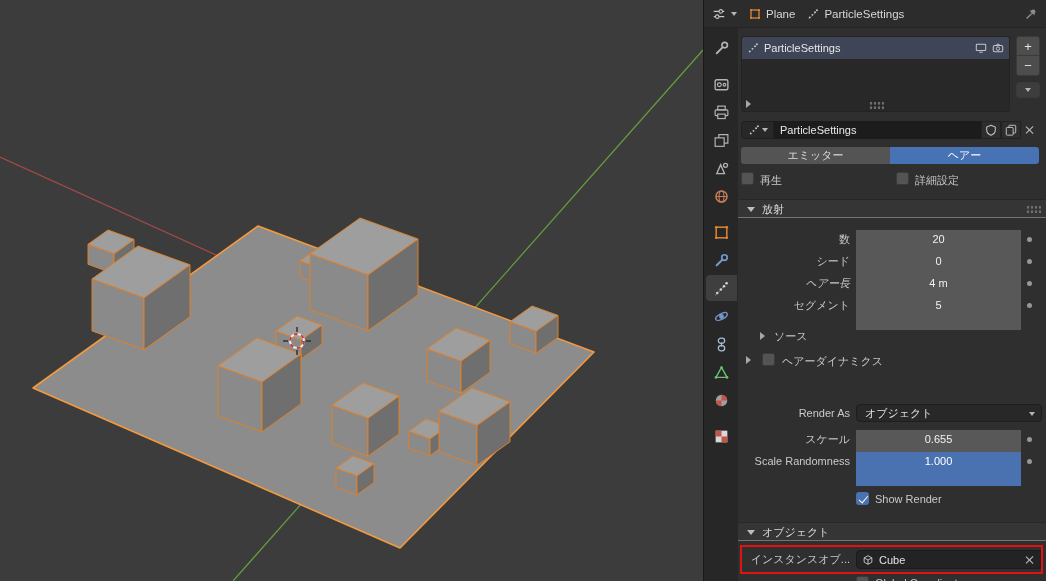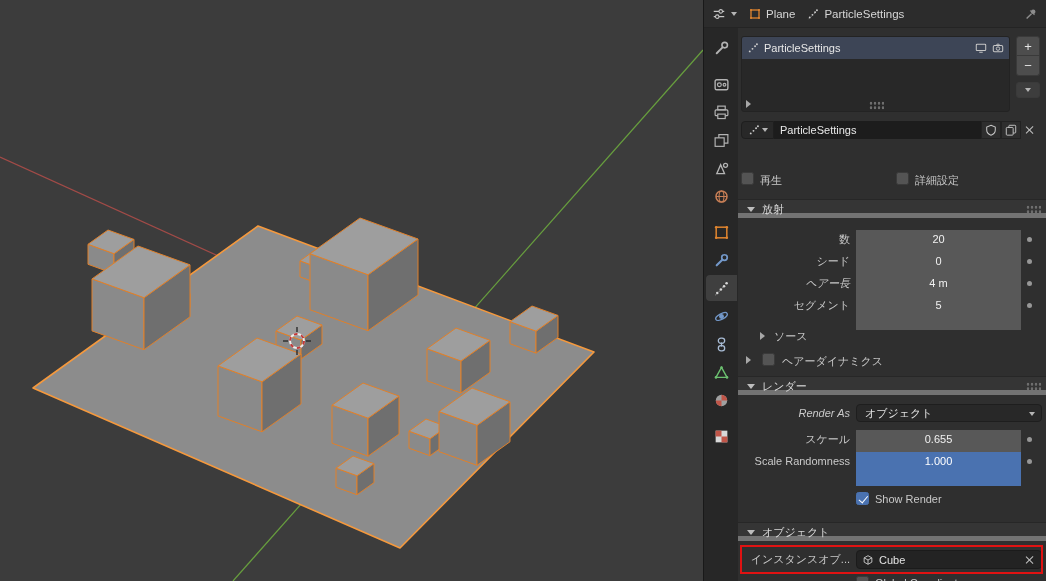--- a/index.html
+++ b/index.html
@@ -54,21 +54,21 @@
     border:solid #fff; border-width:0 1.6px 1.6px 0; transform:rotate(40deg); }
 
   .xi { position:relative; width:12px; height:12px; display:inline-block; flex:0 0 12px; }
   .xi::before,.xi::after { content:""; position:absolute; left:5.4px; top:1px; width:1.4px; height:10px; background:#c2c2c2; }
   .xi::before { transform:rotate(45deg); } .xi::after { transform:rotate(-45deg); }
 
   .grip { position:absolute; width:15px; height:9px;
     background-image:radial-gradient(#6e6e6e 1px, transparent 1.6px); background-size:4px 4.5px; }
 
   .sect { position:absolute; left:0; width:309px; height:19px; background:#353535;
-    border-top:1px solid #272727; border-bottom:5px solid #737373; }
+    border-top:1px solid #272727; border-bottom:1px solid #737373; }
   .sect .tri-d { position:absolute; left:9px; top:7px; }
   .sect .ttl { position:absolute; left:24px; line-height:18px; color:#dadada; }
   .sect .grip { right:6px; top:5px; }
 
   
   .slotlist { position:absolute; left:3px; top:8px; width:269px; height:76px; background:#282828;
     border:1px solid #232323; border-radius:3px; overflow:hidden; }
   .slotrow { height:22px; background:#3d4556; display:flex; align-items:center; gap:5px; padding:0 5px; color:#e8e8e8; }
   .slotrow .nm { flex:1; overflow:hidden; white-space:nowrap; }
   .list-exp { position:absolute; left:4px; bottom:3px; }
@@ -368,20 +368,22 @@
           </svg>
         </div>
         <div class="minibtn" style="left:263px;">
           <svg class="ic12" viewBox="0 0 14 14">
             <rect x="4.5" y="1.5" width="8" height="9" rx="1" fill="none" stroke="#c6c6c6" stroke-width="1.1"></rect>
             <rect x="1.5" y="4" width="8" height="9" rx="1" fill="#2e2e2e" stroke="#c6c6c6" stroke-width="1.1"></rect>
           </svg>
         </div>
         <span class="xi idx"></span>
 
+        <div class="mtab em">エミッター</div>
+        <div class="mtab hr">ヘアー</div>
 
         <span class="chk" style="left:3px; top:144px;"></span>
         <span class="rowlbl" style="left:22px; top:145px;">再生</span>
         <span class="chk" style="left:158px; top:144px;"></span>
         <span class="rowlbl" style="left:177px; top:145px;">詳細設定</span>
 
         <div class="sect" style="top:171px;">
           <span class="tri-d"></span>
           <span class="ttl">放射</span>
           <span class="grip"></span>
@@ -408,28 +410,23 @@
           <span class="dot" style="top:275px;"></span>
         </div>
 
         <span class="tri-r" style="position:absolute; left:22px; top:304px;"></span>
         <span class="rowlbl" style="left:36px; top:301px;">ソース</span>
 
         <span class="tri-r" style="position:absolute; left:8px; top:328px;"></span>
         <span class="chk" style="left:24px; top:325px;"></span>
         <span class="rowlbl" style="left:44px; top:326px;">ヘアーダイナミクス</span>
 
-        <div class="sect" style="top:348px;">
-          <span class="tri-d"></span>
-          <span class="ttl">レンダー</span>
-          <span class="grip"></span>
-        </div>
-
-        <div>
-          <span class="lbl" style="top:376px;font-style:italic;">Render As</span>
+
+        <div>
+          <span class="lbl" style="top:376px;">Render As</span>
           <div class="drop" style="top:376px;">
             <span>オブジェクト</span>
             <span class="caret" style="position:absolute; right:6px; top:7px;"></span>
           </div>
         </div>
         <div>
           <span class="lbl" style="top:402px;">スケール</span>
           <div class="fld" style="top:402px;">0.655</div>
           <span class="dot" style="top:409px;"></span>
         </div>

